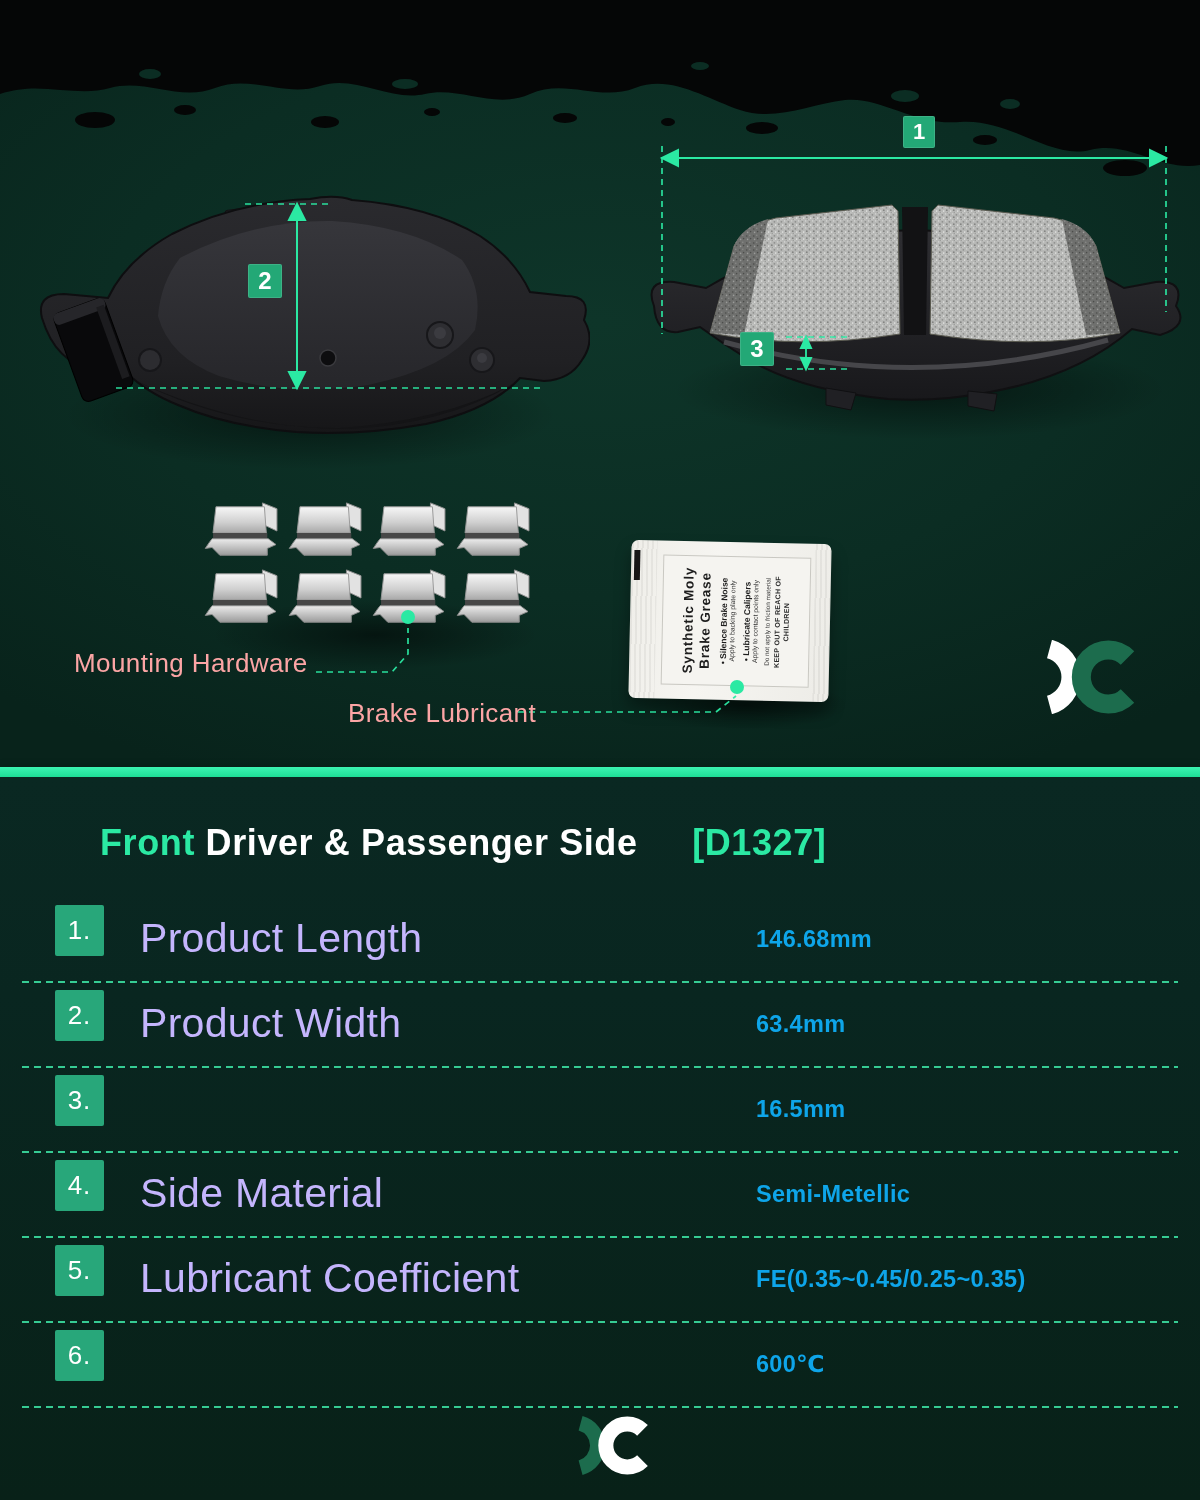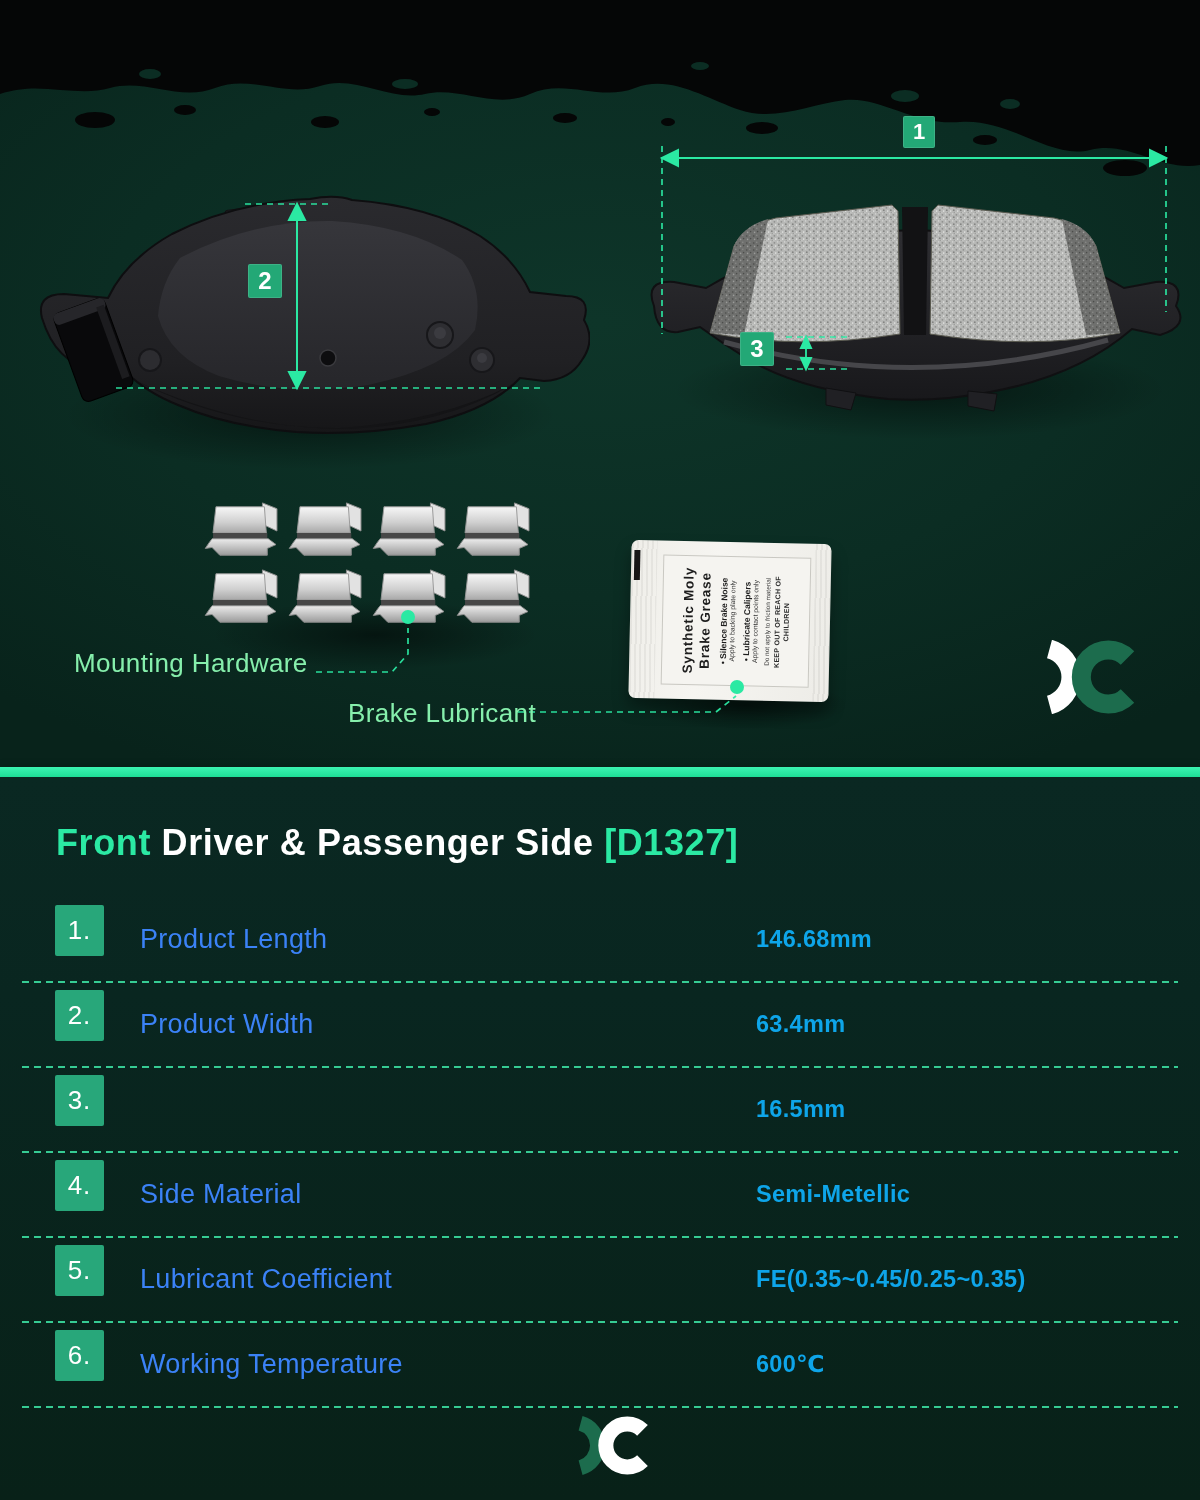--- a/index.html
+++ b/index.html
@@ -35,21 +35,21 @@
   
   .anno{position:absolute;left:0;top:0;pointer-events:none;}
   .dim-badge{
     position:absolute;display:flex;align-items:center;justify-content:center;
     background:#23A876;color:#fff;font-weight:bold;border-radius:2px;
     box-shadow:0 0 0 1px rgba(255,255,255,0.12) inset;
   }
   .b1{left:903px;top:116px;width:32px;height:32px;font-size:22px;}
   .b2{left:248px;top:264px;width:34px;height:34px;font-size:24px;}
   .b3{left:740px;top:332px;width:34px;height:34px;font-size:24px;}
-  .anno-label{position:absolute;color:#86efac;font-size:26px;letter-spacing:0.4px;text-align:center;}
+  .anno-label{position:absolute;color:#fca5a5;font-size:26px;letter-spacing:0.4px;text-align:center;}
   .lbl-hardware{left:74px;top:648px;}
   .lbl-lubricant{left:348px;top:698px;}
 
   
   .clips{
     position:absolute;left:203px;top:500px;width:344px;
     display:grid;grid-template-columns:repeat(4,84px);grid-auto-rows:67px;
   }
   .clip{width:84px;height:62px;}
 
@@ -83,30 +83,30 @@
   
   .logo-top{position:absolute;left:1013px;top:640px;}
   .logo-bottom{position:absolute;left:552px;top:1416px;}
 
   
   .divider{position:absolute;left:0;top:767px;width:1200px;height:10px;
     background:linear-gradient(180deg,#3CF4B2,#1EDE96);box-shadow:0 5px 12px rgba(0,0,0,0.55);}
   .bottom{position:absolute;left:0;top:777px;width:1200px;height:723px;
     background:linear-gradient(180deg,#0A2822 0%,var(--bg-bottom) 30%,#082118 100%);}
   .sec-title{position:absolute;left:56px;top:822px;font-size:36px;font-weight:bold;letter-spacing:0.6px;color:#FFFFFF;white-space:nowrap;}
-  .sec-title .hl{color:var(--accent);}
+  .sec-title .hl{color:var(--accent);margin-left:44px;}
   .specs{position:absolute;left:0;top:898px;width:1200px;}
   .row{position:relative;height:85px;}
   .row .nbadge{
     position:absolute;left:55px;top:7px;width:49px;height:51px;
     background:var(--badge);color:#fff;font-size:26px;border-radius:2px;
     display:flex;align-items:center;justify-content:center;letter-spacing:1px;
   }
   .row .rlabel{position:absolute;left:140px;top:50%;transform:translateY(-56%);
-    font-size:27px;color:#3b82f6;letter-spacing:0.3px;white-space:nowrap;}
+    font-size:41px;color:#c4b5fd;letter-spacing:0.3px;white-space:nowrap;}
   .row .rvalue{position:absolute;left:756px;top:50%;transform:translateY(-56%);
     font-size:23.5px;font-weight:bold;color:#0ea5e9;letter-spacing:0.3px;white-space:nowrap;}
   .row .sep{position:absolute;left:22px;right:22px;bottom:0;height:2px;
     background:repeating-linear-gradient(90deg,rgba(62,233,168,0.85) 0 7px,transparent 7px 12px);}
 </style>
 </head>
 <body>
 
 <div class="canvas">
 
@@ -335,21 +335,20 @@
       <div class="sep"></div>
     </div>
     <div class="row">
       <div class="nbadge">5.</div>
       <div class="rlabel">Lubricant Coefficient</div>
       <div class="rvalue">FE(0.35~0.45/0.25~0.35)</div>
       <div class="sep"></div>
     </div>
     <div class="row">
       <div class="nbadge">6.</div>
-      <div class="rlabel">Working Temperature</div>
       <div class="rvalue">600℃</div>
       <div class="sep"></div>
     </div>
   </div>
 
   <svg class="logo-bottom" width="100" height="59" viewBox="0 0 126 74">
     <path d="M36,9 A29,29 0 0 1 36,65" fill="none" stroke="#1C6C4D" stroke-width="19"></path>
     <path d="M114,18 A27,27 0 1 0 114,56" fill="none" stroke="#FFFFFF" stroke-width="19"></path>
   </svg>
 

